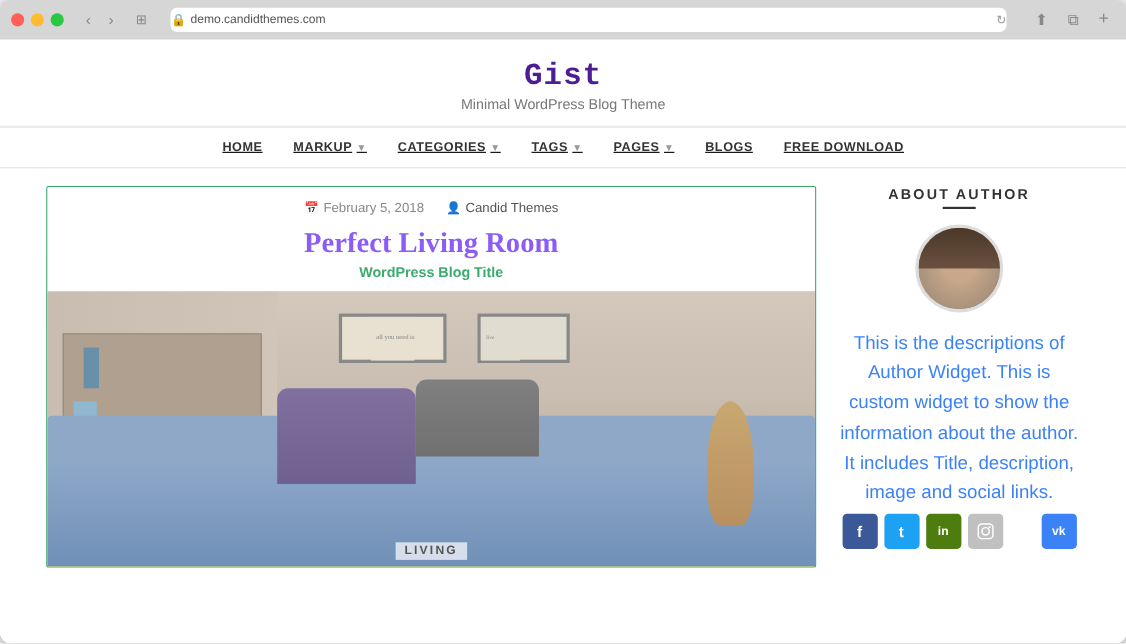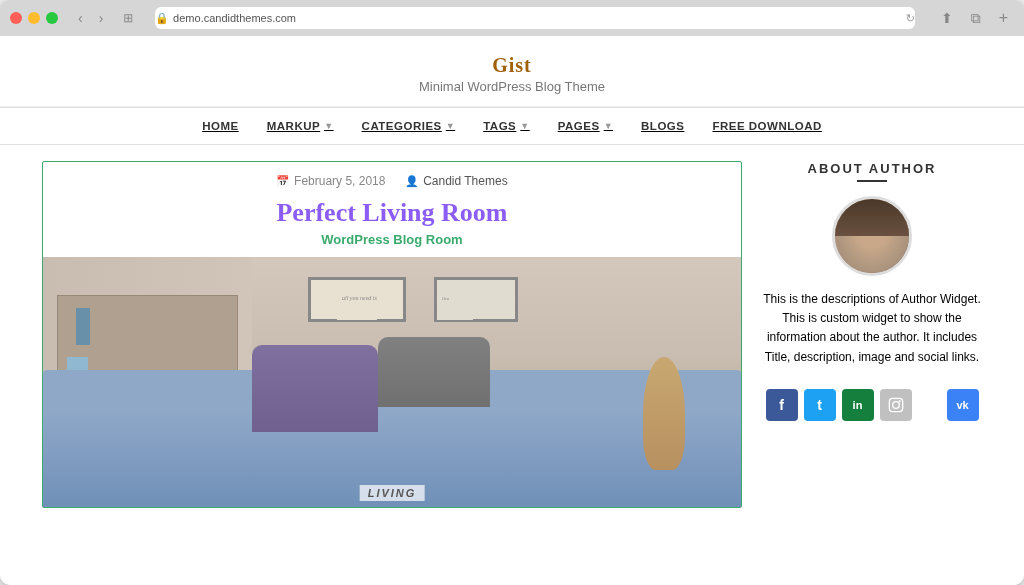--- a/index.html
+++ b/index.html
@@ -60,24 +60,24 @@
       overflow: hidden;
     }
 
     
     .site-header {
       text-align: center;
       padding: 18px 0 12px;
       border-bottom: 1px solid #eee;
     }
     .site-title {
-      font-size: 20px;
+      font-size: 28px;
       font-weight: 700;
-      color: #a16207;
-      font-family: Liberation Serif, serif;
+      color: #4c1d95;
+      font-family: Liberation Mono, monospace;
       letter-spacing: 1px;
     }
     .site-tagline {
       font-size: 13px;
       color: #777;
       margin-top: 2px;
     }
 
     
     .site-nav {
@@ -148,21 +148,20 @@
       color: #3aab6d;
       font-weight: 600;
       padding-bottom: 10px;
     }
     .article-image {
       width: 100%;
       height: 250px;
       background: #eab308;
       position: relative;
       overflow: hidden;
-      font-style: italic;
     }
     
     .bedroom-scene {
       width: 100%; height: 100%; position: relative;
       background: linear-gradient(to bottom, #d4c8bc 0%, #c8bdb0 40%, #beb0a0 60%, #a89888 100%);
     }
     .bed-area {
       position: absolute; bottom: 0; left: 0; right: 0; height: 55%;
       background: linear-gradient(to bottom, #8fa8c8 30%, #7090b8 100%);
       border-radius: 4px 4px 0 0;
@@ -243,39 +242,39 @@
       width: 100%; height: 100%;
       background: radial-gradient(ellipse at 50% 40%, #c8a888 30%, #b09880 60%, #988070 100%);
       position: relative;
     }
     .avatar-hair {
       position: absolute; top: 0; left: 0; right: 0; height: 50%;
       background: linear-gradient(to bottom, #4a3828 0%, #6a5040 100%);
       border-radius: 50% 50% 0 0;
     }
     .author-desc {
-      font-size: 12px;
-      color: #000000;
+      font-size: 17px;
+      color: #3b82f6;
       line-height: 1.6;
-      margin-bottom: 22px;
+      margin-bottom: 6px;
     }
     .social-icons {
       display: flex;
       justify-content: center;
       gap: 6px;
       margin-top: 6px;
     }
     .social-icon {
       width: 32px; height: 32px; border-radius: 4px;
       display: flex; align-items: center; justify-content: center;
       font-size: 14px; color: #fff; font-weight: 700; cursor: pointer;
     }
     .si-facebook { background: #3b5998; }
     .si-twitter { background: #1da1f2; }
-    .si-linkedin { background: #15803d; }
+    .si-linkedin { background: #4d7c0f; }
     .si-instagram { background: #b0b0b0; border: none; }
     .si-vk { background: #3b82f6; margin-left: 29px; }
   </style>
 </head>
 <body>
 
 <div class="browser-chrome">
 
   <div class="browser-titlebar">
     <span class="traffic-light tl-red"></span>
@@ -322,21 +321,21 @@
           <span class="meta-item">
             <span class="meta-icon">📅</span>
             <span>February 5, 2018</span>
           </span>
           <span class="meta-item">
             <span class="meta-icon">👤</span>
             <span class="author-link">Candid Themes</span>
           </span>
         </div>
         <h1 class="article-title">Perfect Living Room</h1>
-        <div class="article-subtitle">WordPress Blog Room</div>
+        <div class="article-subtitle">WordPress Blog Title</div>
         <div class="article-image">
           <div class="bedroom-scene">
 
             <div class="wall-left"></div>
             <div class="shelf">
               <div class="shelf-item1"></div>
               <div class="shelf-item2"></div>
             </div>
             <div class="picture1">
               <svg width="40" height="40" viewBox="0 0 40 40">

